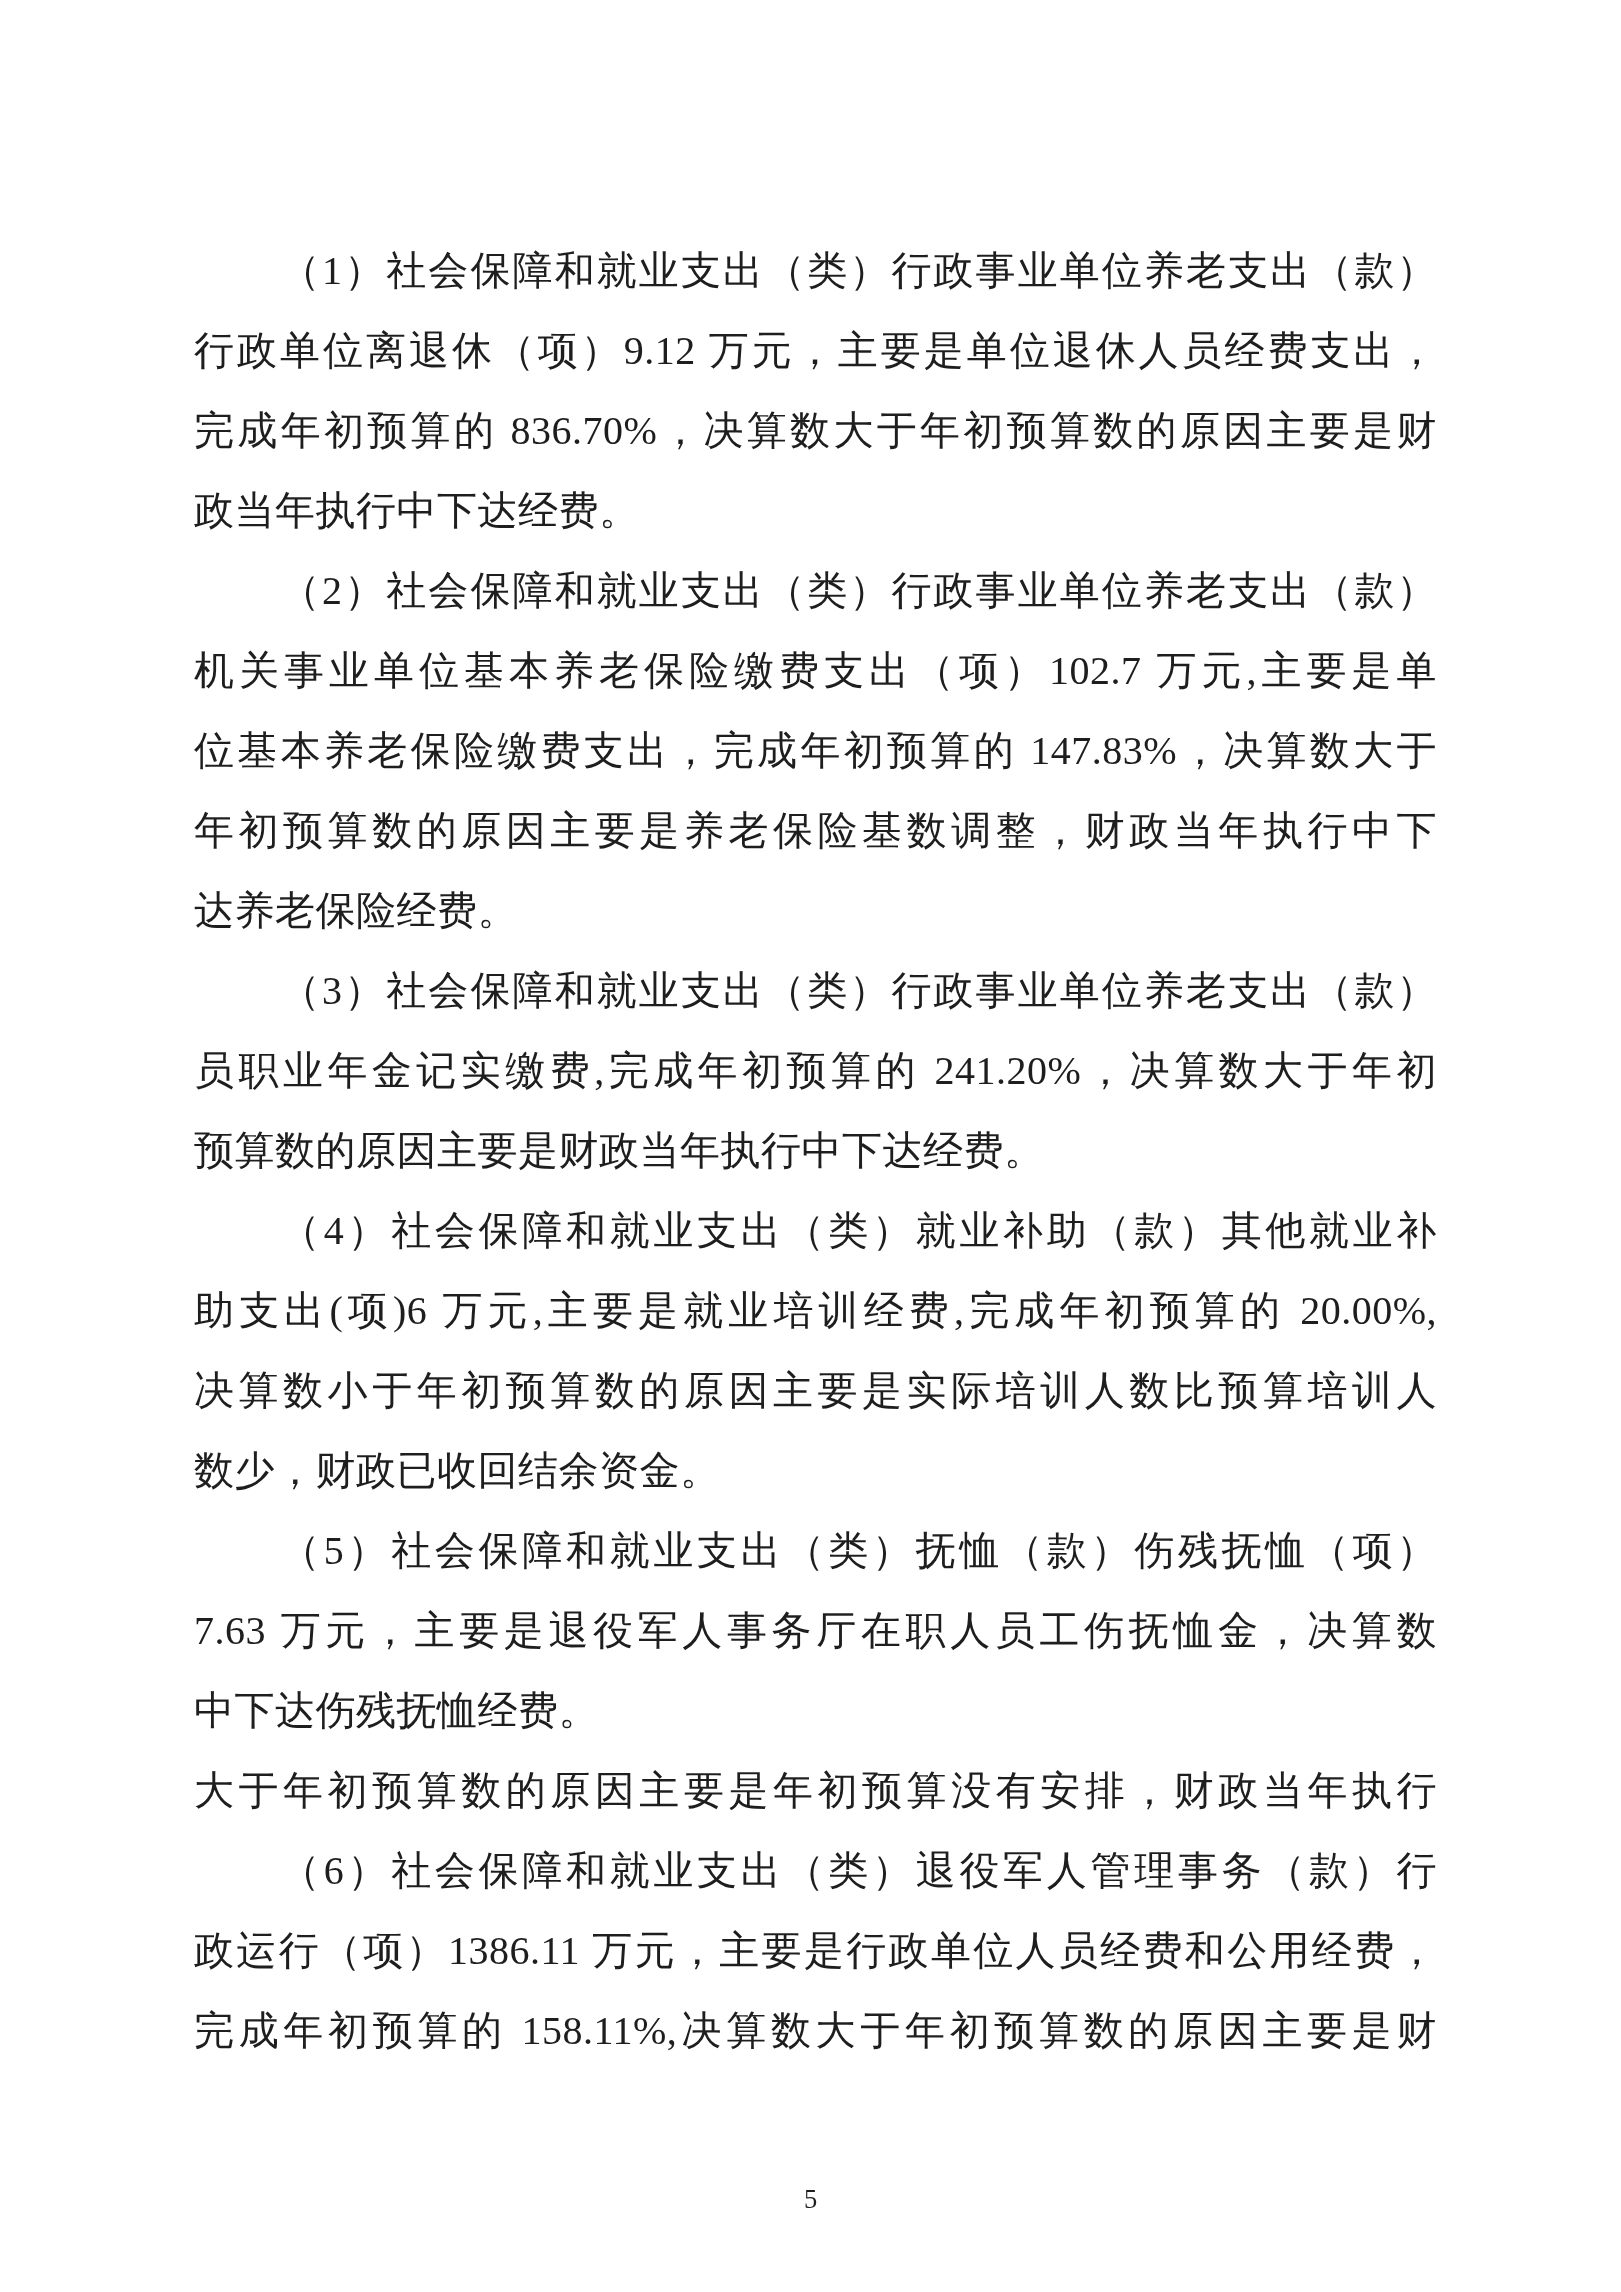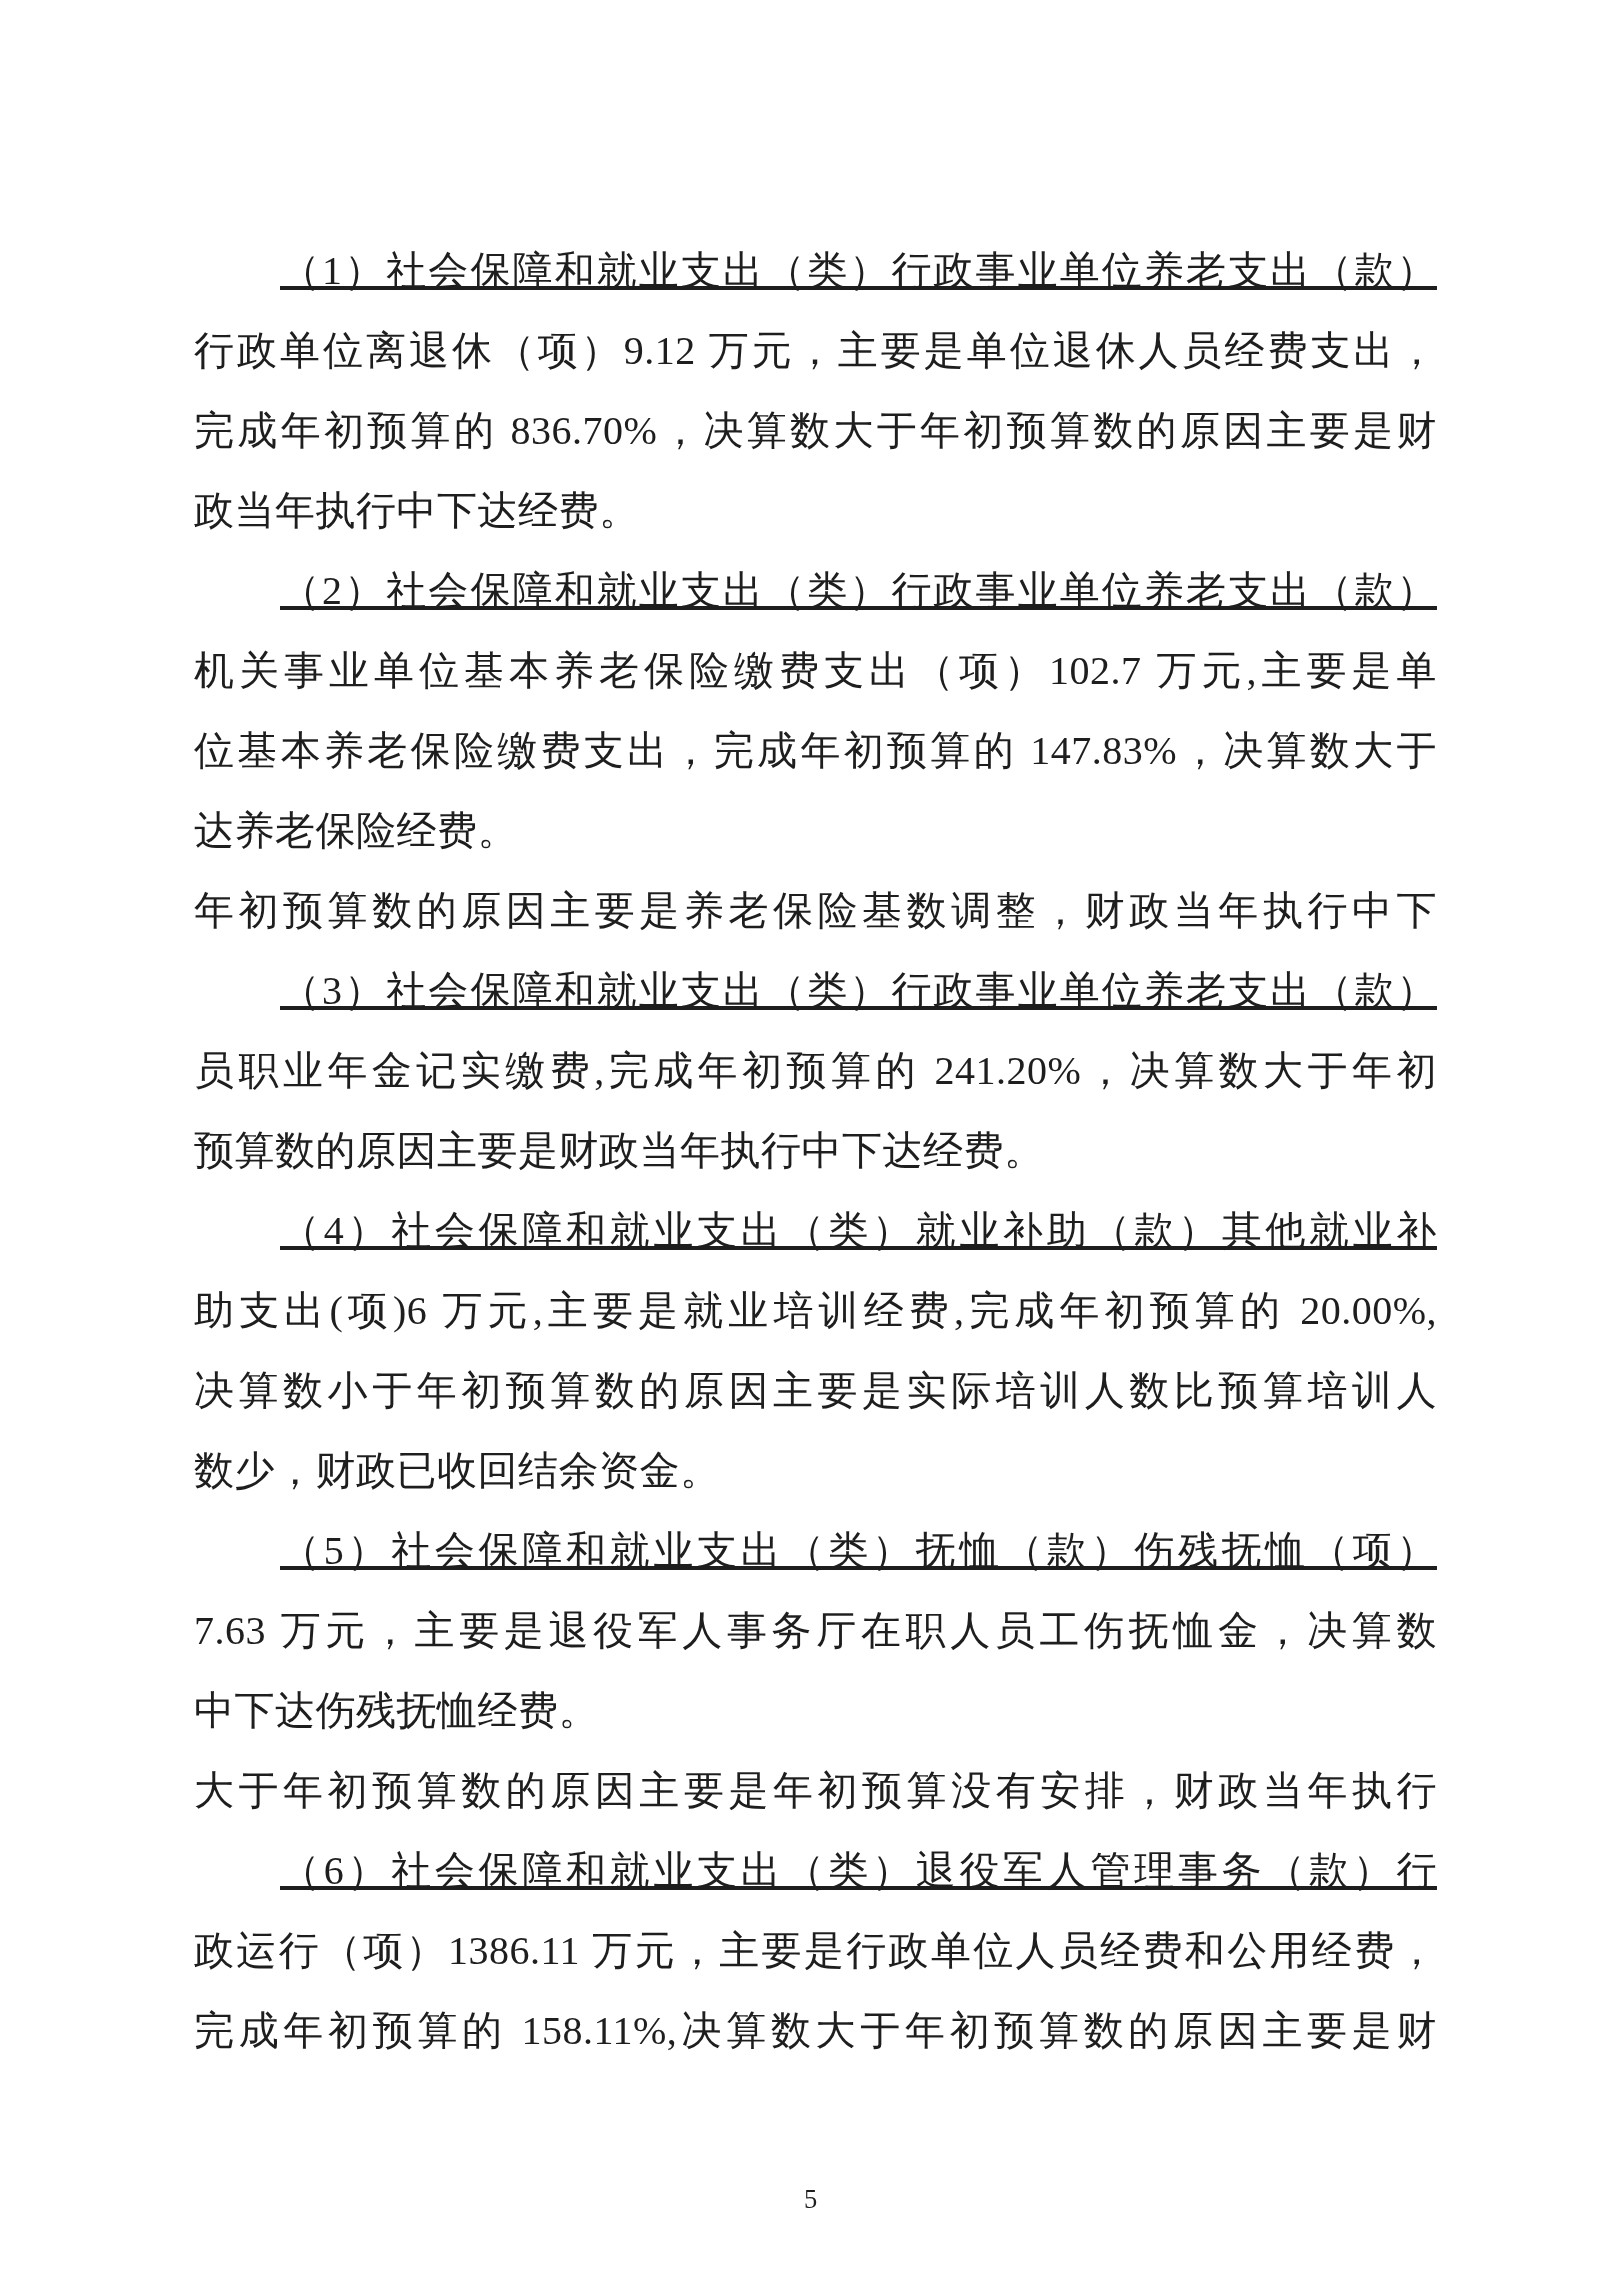--- a/index.html
+++ b/index.html
@@ -32,21 +32,20 @@
     height: 80px;
     overflow: hidden;
     text-align: justify;
     text-align-last: justify;
     text-justify: inter-character;
     white-space: normal;
     letter-spacing: 0.5px;
   }
   .line.first {
     padding-left: 86px;
-    text-decoration: underline;
   }
   .line.para-end {
     text-align: center;
     text-align-last: left;
   }
   .footer {
     position: absolute;
     top: 2180px;
     left: 0;
     width: 1621px;
@@ -67,22 +66,22 @@
       <div class="paragraph">
         <div class="line first">（1）社会保障和就业支出（类）行政事业单位养老支出（款）</div>
         <div class="line">行政单位离退休（项）9.12 万元，主要是单位退休人员经费支出，</div>
         <div class="line">完成年初预算的 836.70%，决算数大于年初预算数的原因主要是财</div>
         <div class="line para-end">政当年执行中下达经费。</div>
       </div>
       <div class="paragraph">
         <div class="line first">（2）社会保障和就业支出（类）行政事业单位养老支出（款）</div>
         <div class="line">机关事业单位基本养老保险缴费支出（项）102.7 万元,主要是单</div>
         <div class="line">位基本养老保险缴费支出，完成年初预算的 147.83%，决算数大于</div>
+        <div class="line">年初预算数的原因主要是养老保险基数调整，财政当年执行中下</div>
         <div class="line para-end">达养老保险经费。</div>
-        <div class="line">年初预算数的原因主要是养老保险基数调整，财政当年执行中下</div>
       </div>
       <div class="paragraph">
         <div class="line first">（3）社会保障和就业支出（类）行政事业单位养老支出（款）</div>
         <div class="line">员职业年金记实缴费,完成年初预算的 241.20%，决算数大于年初</div>
         <div class="line para-end">预算数的原因主要是财政当年执行中下达经费。</div>
       </div>
       <div class="paragraph">
         <div class="line first">（4）社会保障和就业支出（类）就业补助（款）其他就业补</div>
         <div class="line">助支出(项)6 万元,主要是就业培训经费,完成年初预算的 20.00%,</div>
         <div class="line">决算数小于年初预算数的原因主要是实际培训人数比预算培训人</div>

